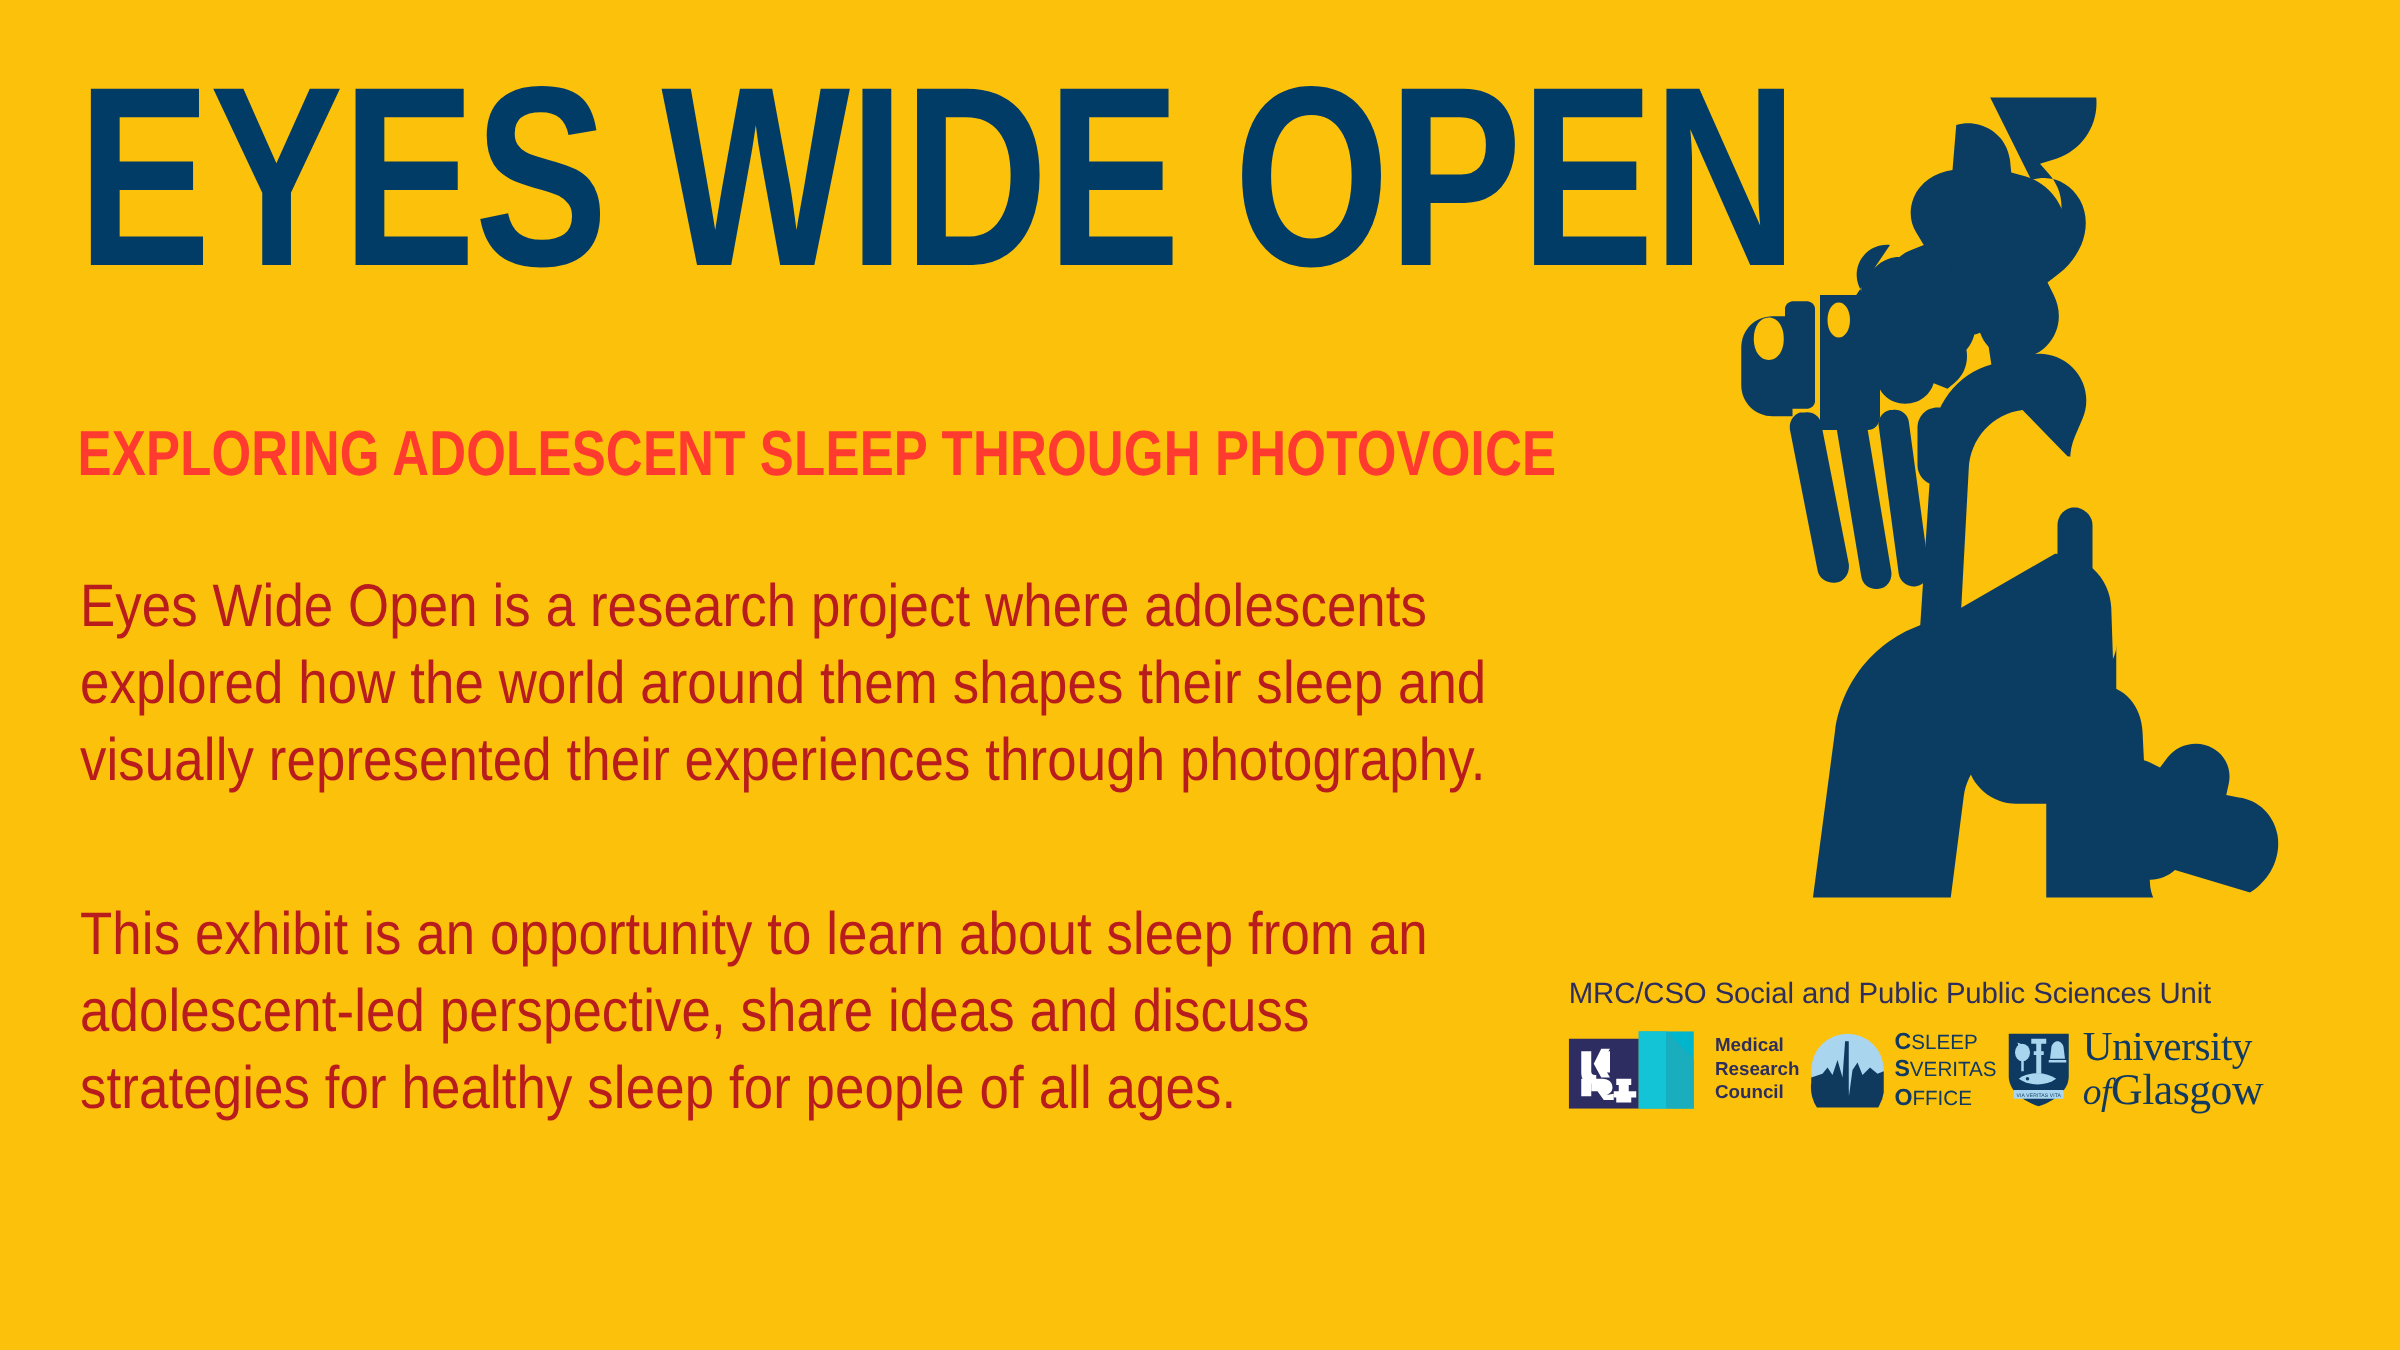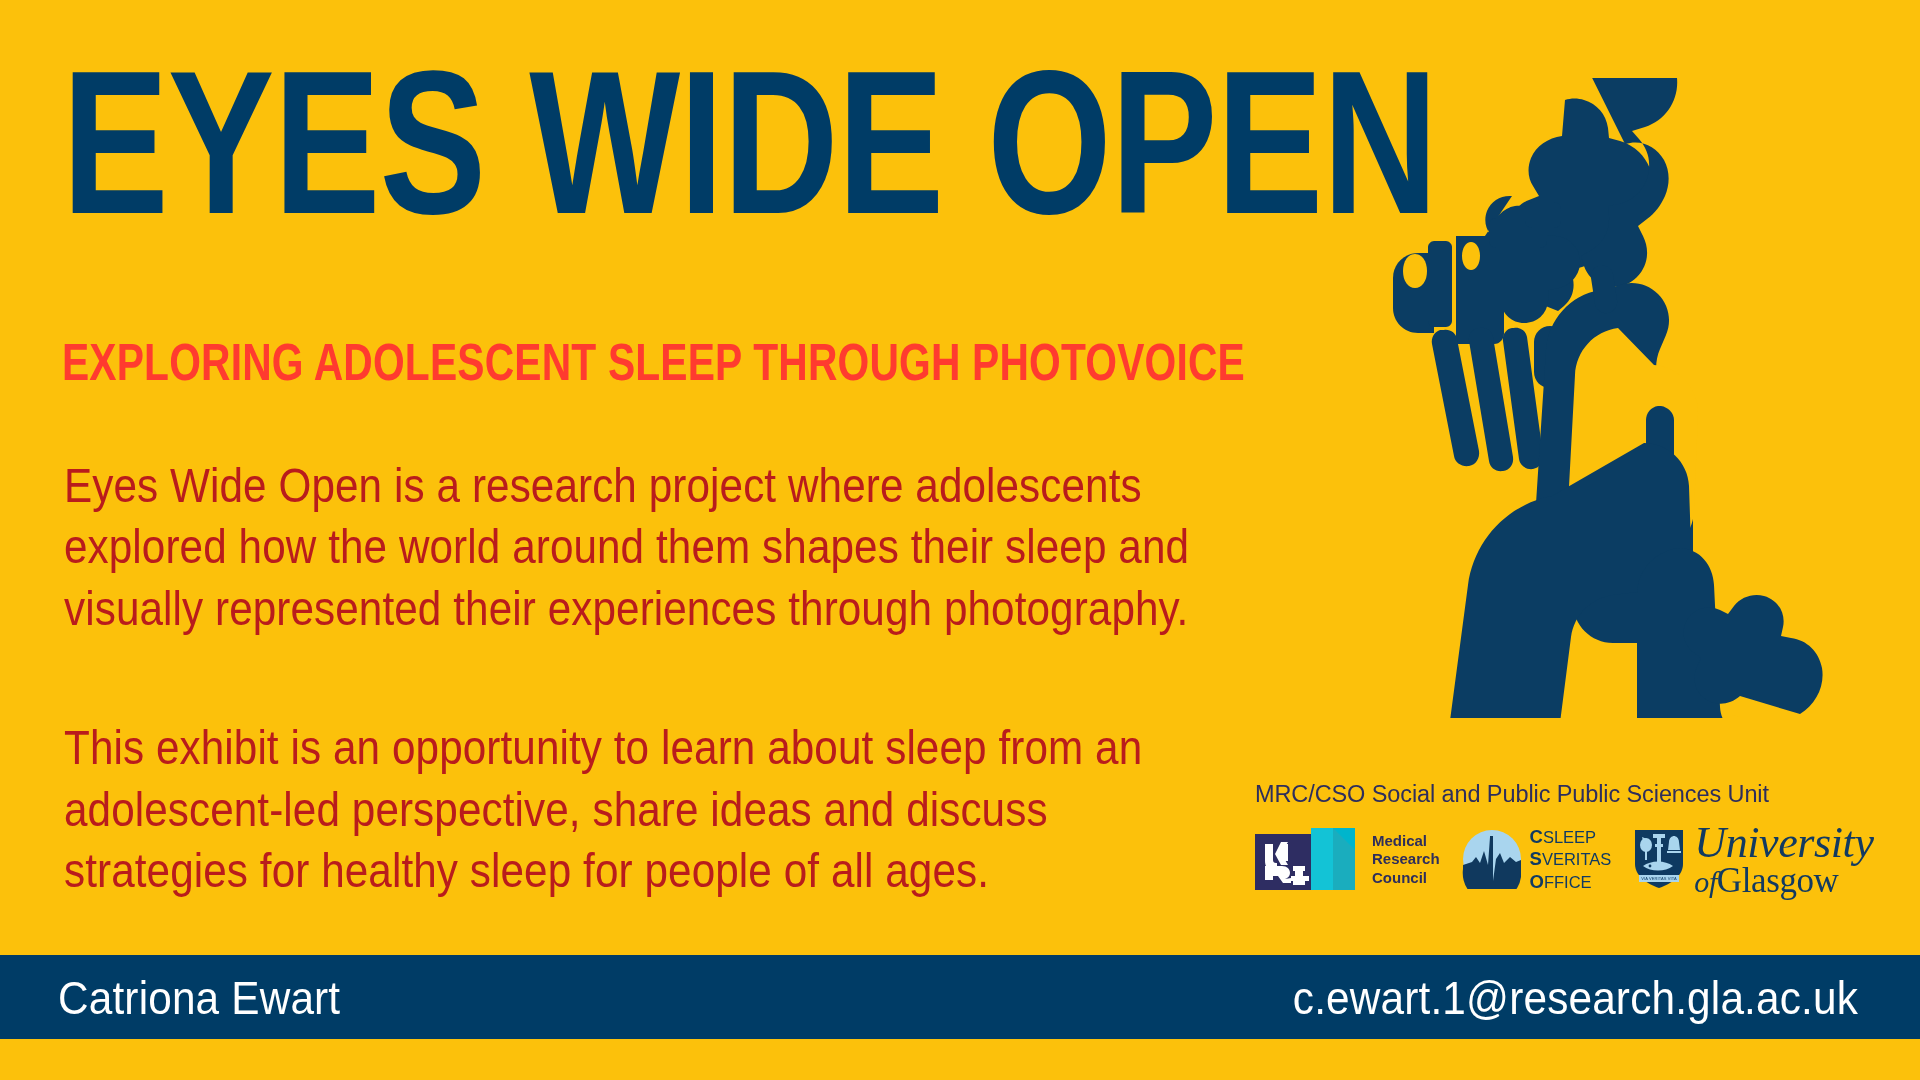--- a/index.html
+++ b/index.html
@@ -98,21 +98,21 @@
     color: #2E2E5C;
     font-family: "Liberation Sans", sans-serif;
     font-size: 23.5px;
     line-height: 1.1;
     white-space: nowrap;
     letter-spacing: -0.1px;
   }
   #logo-row {
     display: flex;
     align-items: center;
-    gap: 22px;
+    gap: 8px;
   }
 
   
   .ukri-mrc { display: flex; align-items: center; gap: 9px; }
   .ukri-mark { position: relative; width: 108px; height: 62px; }
   .ukri-mark svg { display:block; width:100%; height:100%; }
   .mrc-words {
     color: #2E2E5C;
     font-family: "Liberation Sans", sans-serif;
     font-weight: 700;
@@ -131,21 +131,21 @@
 
   
   .glasgow { display: flex; align-items: center; gap: 9px; }
   .crest { width: 52px; height: 62px; }
   .crest svg { display:block; width:100%; height:100%; }
   .glasgow-words {
     color: #123A61;
     font-family: "Liberation Serif", serif;
     line-height: 0.95;
   }
-  .glasgow-words .gw1 { font-size: 44px; display:block; letter-spacing:-0.4px;font-style:italic; }
+  .glasgow-words .gw1 { font-size: 33px; display:block; letter-spacing:-0.4px; }
   .glasgow-words .gw2 { font-size: 35px; display:block; letter-spacing:-0.4px; }
   .glasgow-words .gw2 em { font-style: italic; font-size: 30px; }
 
   
   #footer-bar {
     position: absolute;
     left: 0;
     top: 955px;
     width: 1920px;
     height: 84px;
@@ -339,20 +339,14 @@
         </div>
         <div class="glasgow-words">
           <span class="gw1">University</span>
           <span class="gw2"><em>of</em><span>Glasgow</span></span>
         </div>
       </div>
 
     </div>
   </div>
 
-  <div id="footer-bar">
-    <div id="footer-inner">
-      <div id="author-name">Catriona Ewart</div>
-      <div id="contact-email">c.ewart.1@research.gla.ac.uk</div>
-    </div>
-  </div>
 
 </div>
 
 </body></html>

